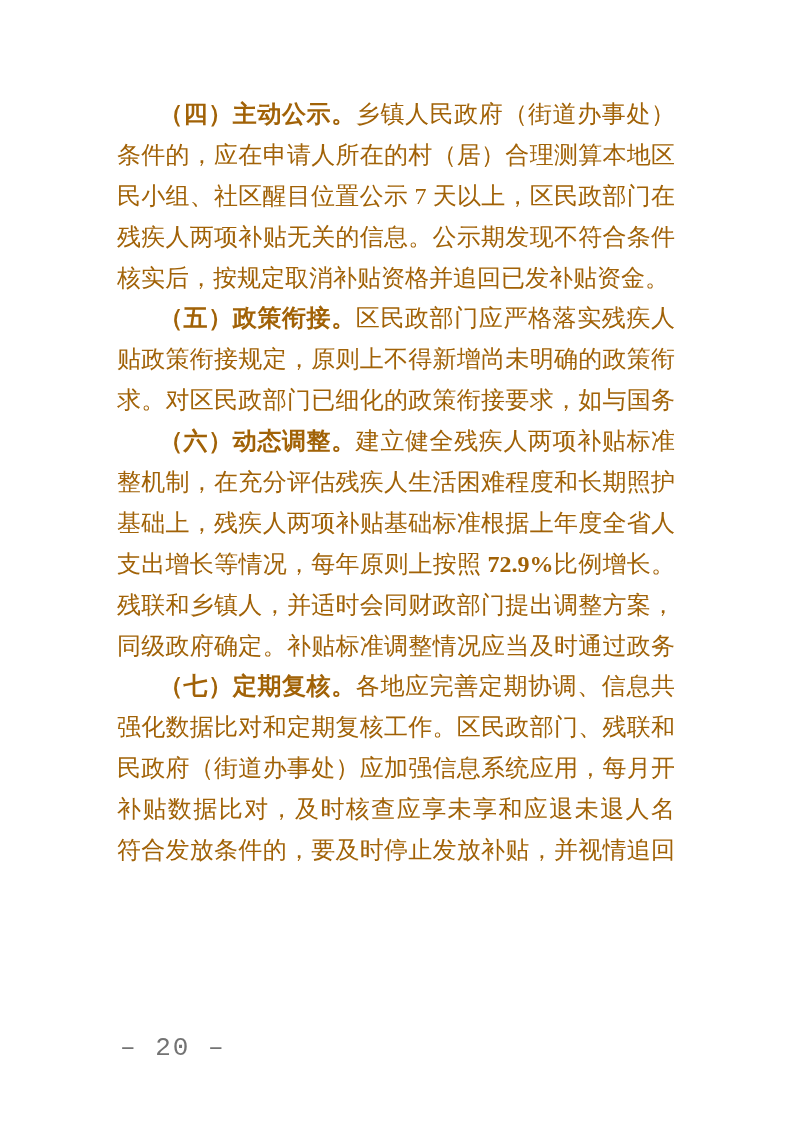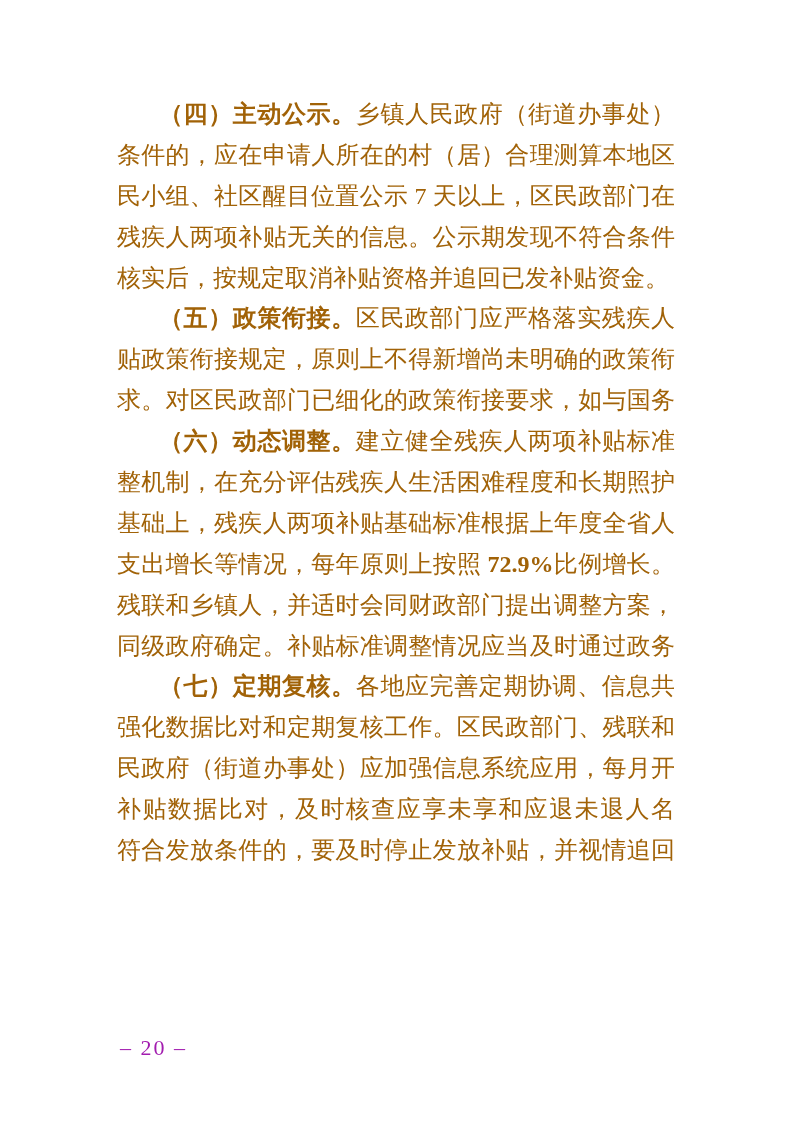--- a/index.html
+++ b/index.html
@@ -44,25 +44,25 @@
     font-weight: 700;
   }
   .rate {
     font-weight: 700;
     font-family: "Liberation Serif", "DejaVu Serif", serif;
   }
   .footer {
     position: absolute;
     left: 120px;
     top: 1036px;
-    font-size: 22px;
+    font-size: 26px;
     line-height: 24px;
-    color: #a21caf;
+    color: #737373;
     letter-spacing: 2px;
-    font-family: Liberation Serif, serif;
+    font-family: Liberation Mono, monospace;
   }
 </style>
 </head>
 <body>
 
 <div class="page">
   <div class="content">
 
     <div class="para">
       <div class="line first-line"><span class="heading">（四）主动公示。</span><span>乡镇人民政府（街道办事处）对符合</span></div>

